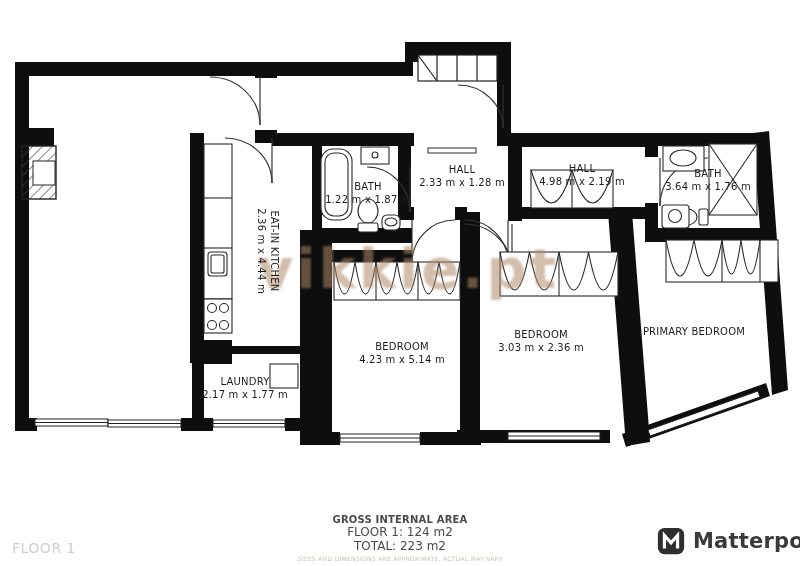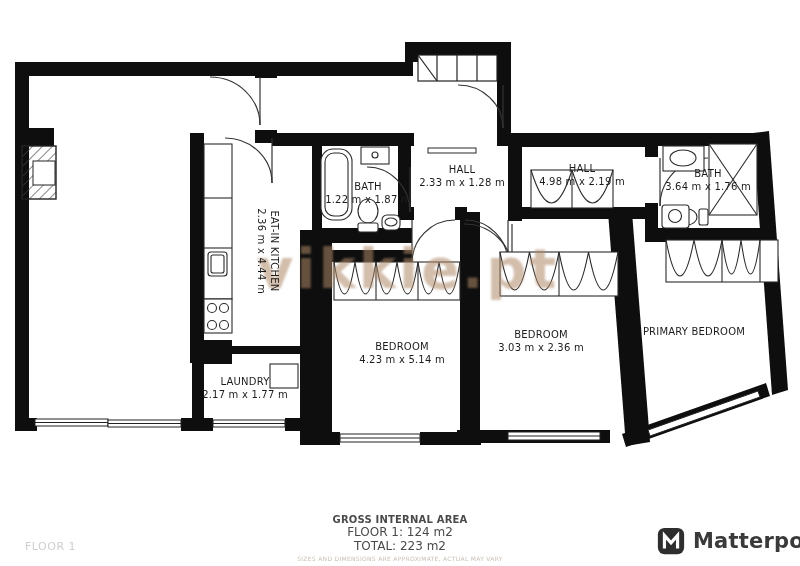--- a/index.html
+++ b/index.html
@@ -13,21 +13,21 @@
     letter-spacing:.2px;white-space:nowrap;z-index:4;
   }
   .room-label .rname{font-size:10px;}
   .room-label .rdims{font-size:10px;}
   .room-label.rot{transform:rotate(90deg);transform-origin:center center;}
   .watermark{
     position:absolute;left:238px;top:236px;width:340px;text-align:center;z-index:3;
     font-size:56px;font-weight:bold;letter-spacing:3px;color:rgba(175,136,104,0.55);
     filter:blur(1.1px);pointer-events:none;
   }
-  .floor-label{position:absolute;left:25px;top:540px;font-size:11px;color:#cfcfcf;letter-spacing:.5px;}
+  .floor-label{position:absolute;left:12px;top:540px;font-size:14px;color:#cfcfcf;letter-spacing:.5px;}
   .footer-center{position:absolute;left:0;top:514px;width:800px;text-align:center;color:#4a4a4a;}
   .footer-center .l1{font-size:10px;font-weight:bold;letter-spacing:.2px;}
   .footer-center .l2,.footer-center .l3{font-size:12px;}
   .footer-center .l4{font-size:6px;color:#c9c0b6;margin-top:2px;letter-spacing:.3px;}
   .brand{position:absolute;left:656px;top:526px;display:flex;align-items:center;gap:7px;z-index:5;}
   .brand .brand-text{font-size:21px;font-weight:bold;color:#3a3a3a;letter-spacing:.2px;}
 </style>
 </head>
 <body>
 

